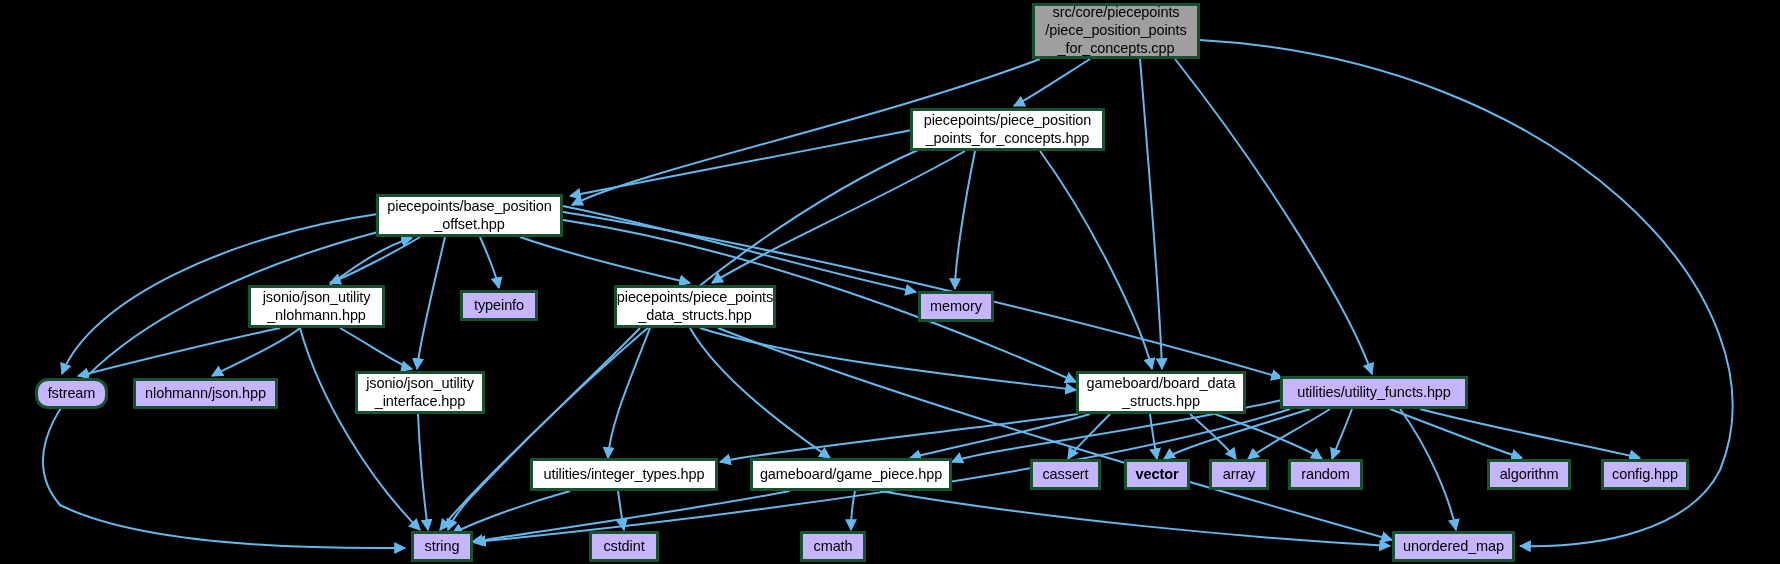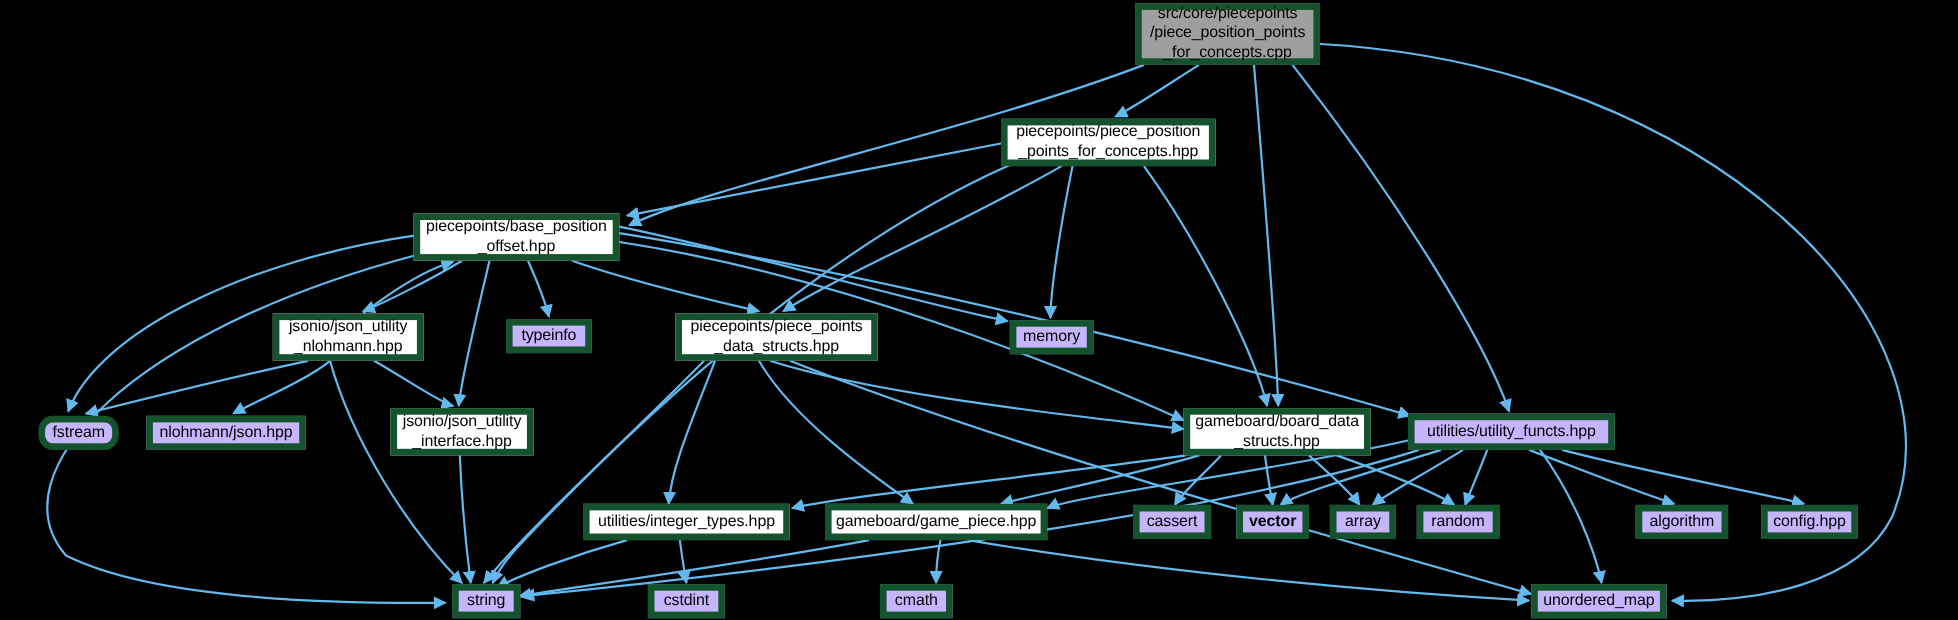--- a/index.html
+++ b/index.html
@@ -26,21 +26,21 @@
   #node-layer {
     position: absolute;
     left: 0;
     top: 0;
     width: 1780px;
     height: 564px;
   }
   .node {
     position: absolute;
     box-sizing: border-box;
-    border: 6px solid #14532d;
+    border: 3px solid #14532d;
     background: #ffffff;
     color: #000000;
     display: flex;
     align-items: center;
     justify-content: center;
     text-align: center;
     font-size: 14.5px;
     line-height: 1.22;
     white-space: pre-line;
     letter-spacing: -0.1px;
@@ -118,21 +118,21 @@
       <div class="node root" style="left: 1032px; top: 3px; width: 168px; height: 56px;">src/core/piecepoints
 /piece_position_points
 _for_concepts.cpp</div>
       <div class="node header" style="left: 910px; top: 108px; width: 195px; height: 43px;">piecepoints/piece_position
 _points_for_concepts.hpp</div>
       <div class="node header" style="left: 376px; top: 194px; width: 187px; height: 43px;">piecepoints/base_position
 _offset.hpp</div>
       <div class="node header" style="left: 248px; top: 285px; width: 137px; height: 43px;">jsonio/json_utility
 _nlohmann.hpp</div>
       <div class="node leaf" style="left: 460px; top: 290px; width: 78px; height: 31px;">typeinfo</div>
-      <div class="node header" style="left: 614px; top: 285px; width: 184px; height: 43px;">piecepoints/piece_points
+      <div class="node header" style="left: 614px; top: 285px; width: 162px; height: 43px;">piecepoints/piece_points
 _data_structs.hpp</div>
       <div class="node leaf" style="left: 918px; top: 291px; width: 76px; height: 31px;">memory</div>
       <div class="node leaf" style="left: 35px; top: 378px; width: 73px; height: 31px; border-radius: 13px;">fstream</div>
       <div class="node leaf" style="left: 133px; top: 378px; width: 145px; height: 31px;">nlohmann/json.hpp</div>
       <div class="node header" style="left: 355px; top: 371px; width: 130px; height: 43px;">jsonio/json_utility
 _interface.hpp</div>
       <div class="node leaf" style="left: 1280px; top: 376px; width: 188px; height: 33px;">utilities/utility_functs.hpp</div>
       <div class="node header" style="left: 1076px; top: 371px; width: 170px; height: 43px;">gameboard/board_data
 _structs.hpp</div>
       <div class="node header" style="left: 530px; top: 458px; width: 188px; height: 33px;">utilities/integer_types.hpp</div>

